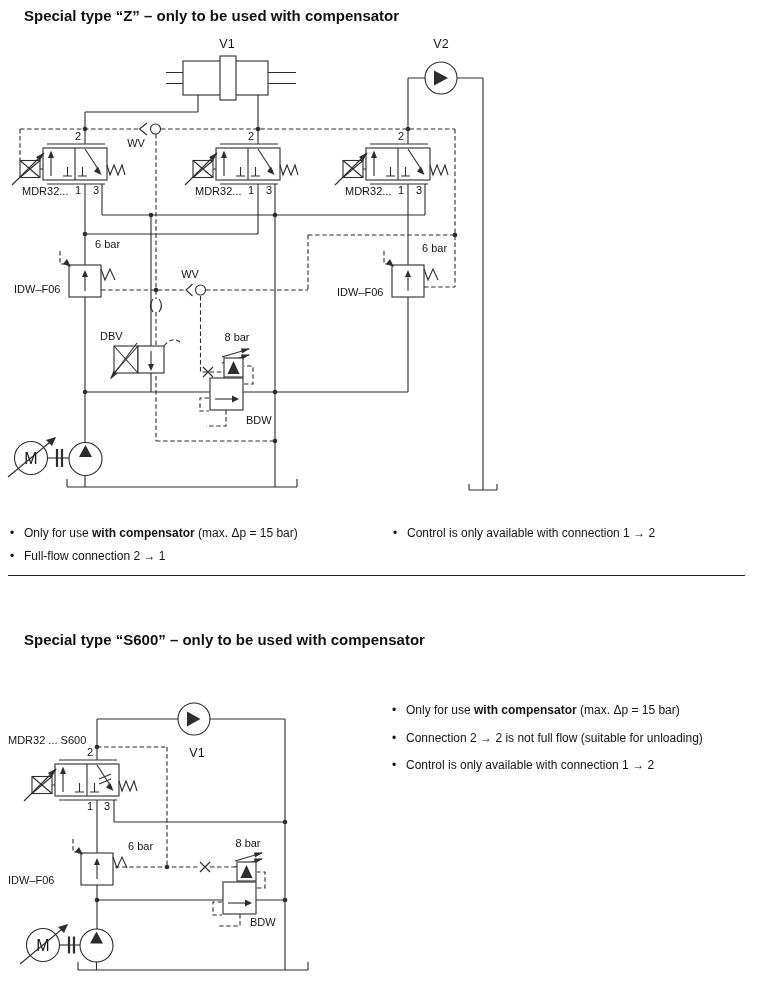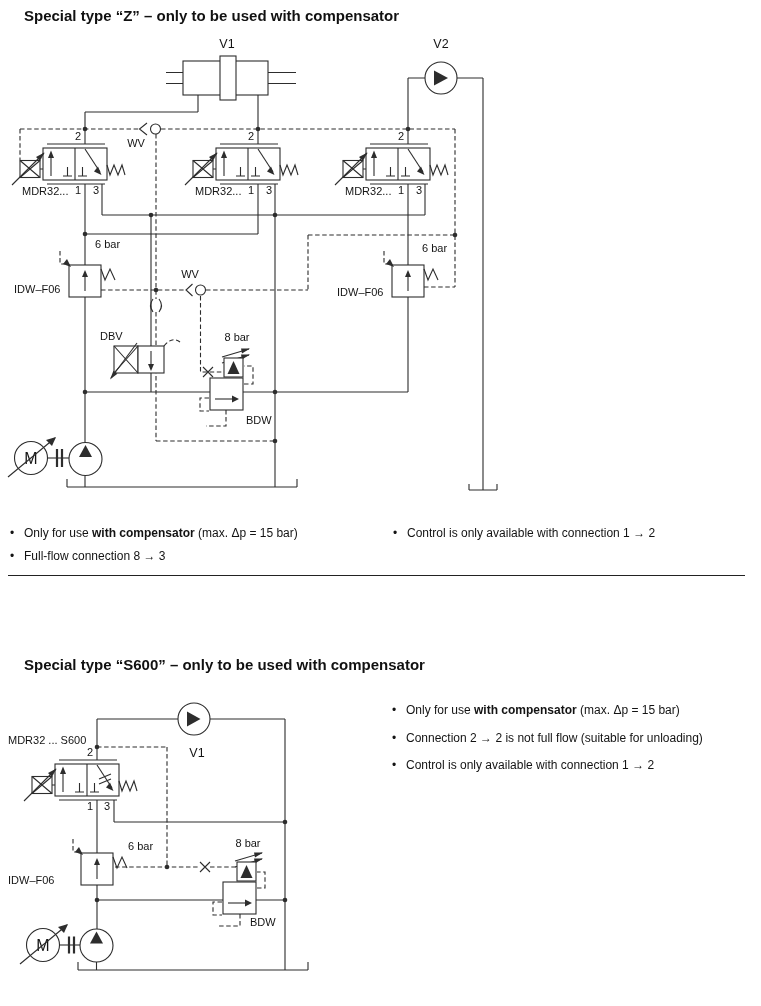--- a/index.html
+++ b/index.html
@@ -1,20 +1,20 @@
 <!DOCTYPE html>
 <html><head>
 <meta charset="utf-8">
 <style>
   html,body{margin:0;padding:0;background:#ffffff;}
   .page{position:relative;width:761px;height:1006px;background:#fff;overflow:hidden;
         font-family:"Liberation Sans",sans-serif;color:#141414;}
   .title{position:absolute;left:8px;font-weight:bold;font-size:15px;color:#111;white-space:nowrap;margin-left:16px;}
   .t1{top:7px;}
-  .t2{top:656px;text-align:right;}
+  .t2{top:631px;text-align:right;}
   svg{position:absolute;left:0;}
   #d1{top:0;}
   #d2{top:640px;}
   svg path,svg line,svg rect,svg circle,svg polyline{stroke:#2d2d2d;fill:none;stroke-width:1.1;}
   svg .dash{stroke-dasharray:4.5 2.6;}
   svg .fill{fill:#2d2d2d;stroke:none;}
   svg .node{fill:#2d2d2d;stroke:none;}
   svg .wbox{fill:#fff;}
   svg text{fill:#141414;stroke:none;font-family:"Liberation Sans",sans-serif;font-size:11px;}
   svg text.big{font-size:12.5px;}
@@ -229,21 +229,21 @@
     </g>
   </svg>
 
   <div class="bullets bl1">
     <div class="bullet">
       <span class="bdot">•</span>
       <span><span>Only for use </span><b>with compensator</b><span> (max. Δp = 15 bar)</span></span>
     </div>
     <div class="bullet">
       <span class="bdot">•</span>
-      <span><span>Full-flow connection 8 → 3</span><b></b><span></span></span>
+      <span><span>Full-flow connection 2 → 1</span><b></b><span></span></span>
     </div>
   </div>
   <div class="bullets br1">
     <div class="bullet">
       <span class="bdot">•</span>
       <span><span>Control is only available with connection 1 → 2</span><b></b><span></span></span>
     </div>
   </div>
 
   <div class="divider"></div>

